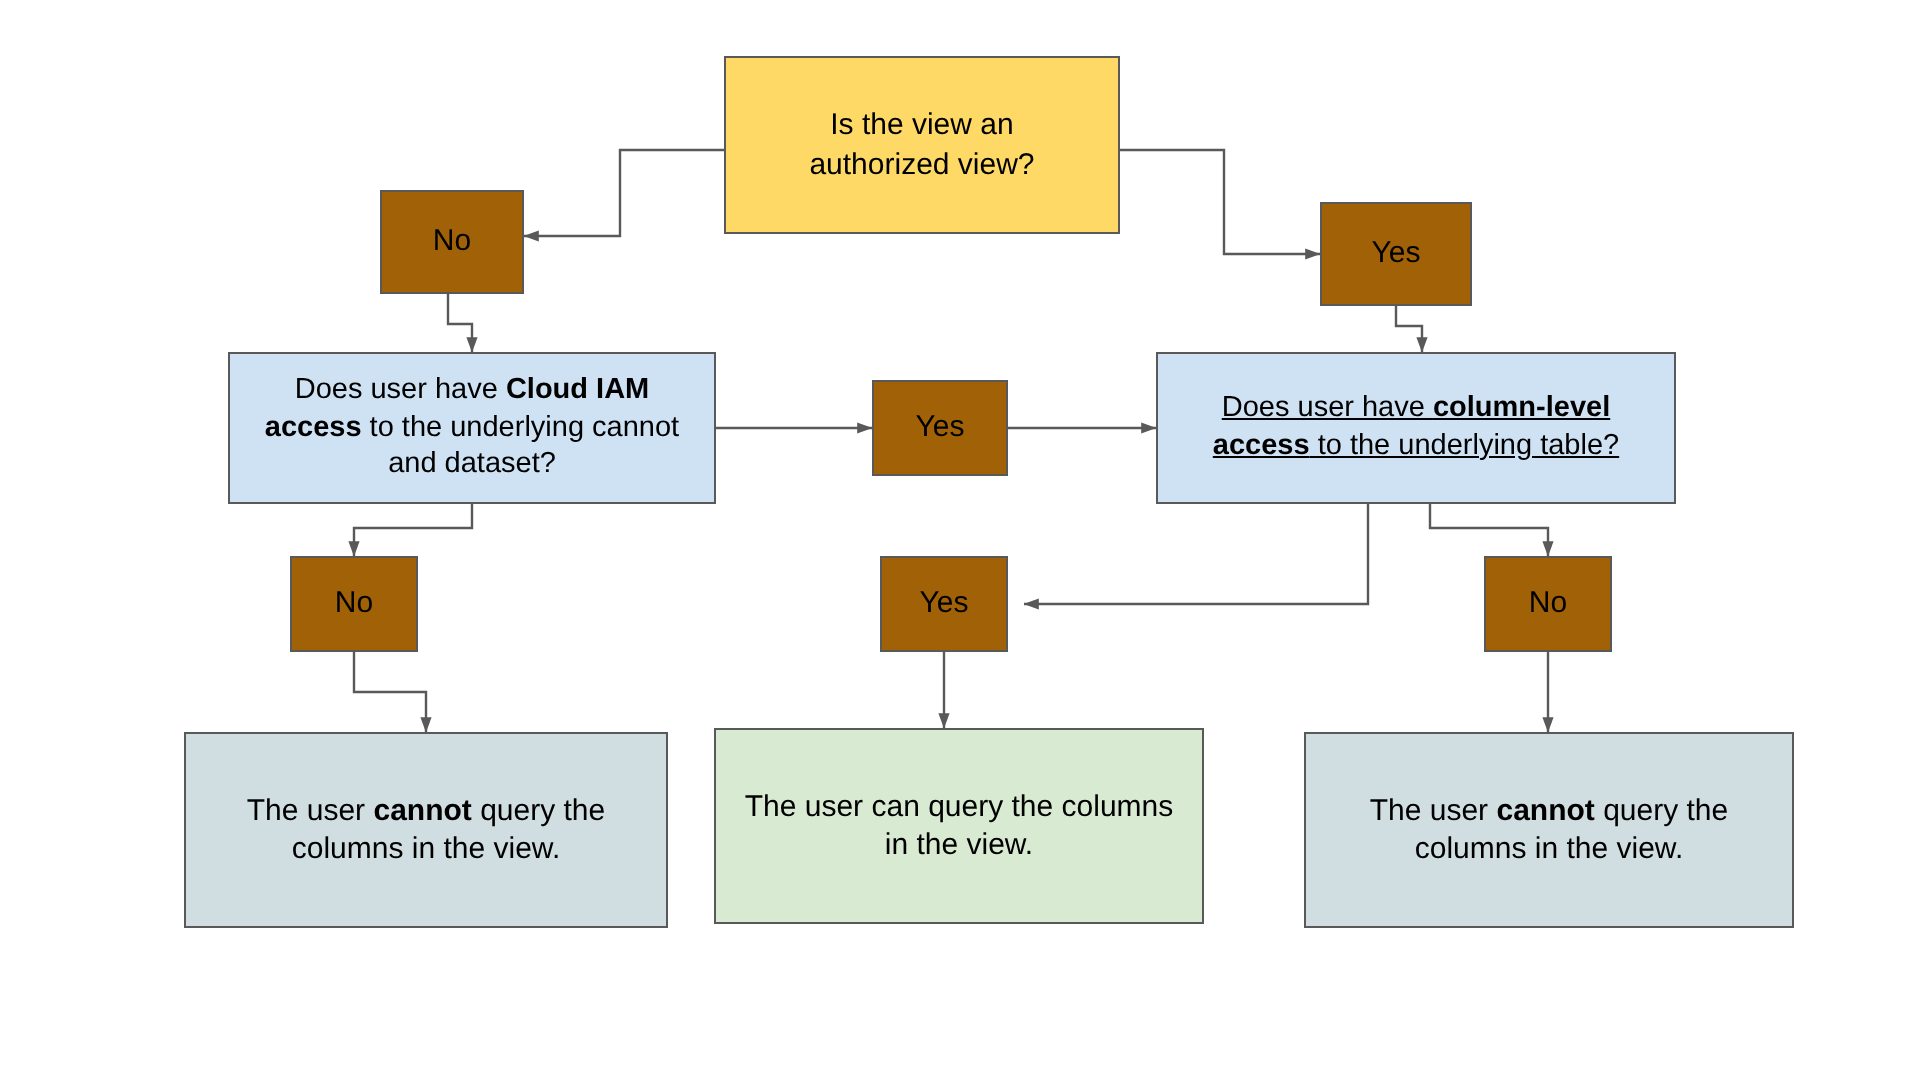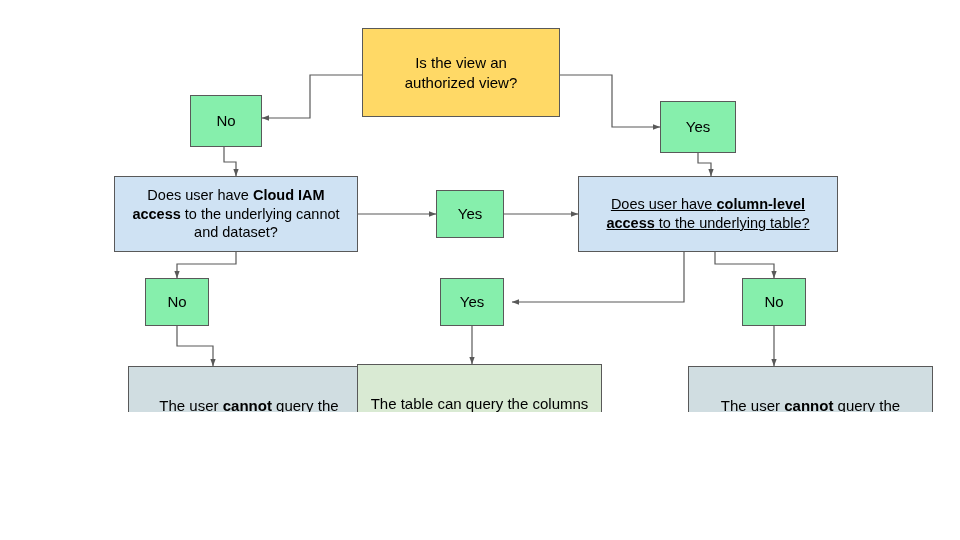--- a/index.html
+++ b/index.html
@@ -3,21 +3,21 @@
 <meta charset="utf-8">
 <style>
   html, body {
     margin: 0;
     padding: 0;
     background: #ffffff;
   }
   #canvas {
     position: relative;
     width: 960px;
-    height: 412px;
+    height: 540px;
     background: #ffffff;
     font-family: "Liberation Sans", sans-serif;
     overflow: hidden;
   }
   svg.wires {
     position: absolute;
     left: 0;
     top: 0;
     width: 960px;
     height: 540px;
@@ -34,23 +34,23 @@
     color: #000000;
     line-height: 1.30;
   }
   .node .txt {
     display: block;
     padding: 0 8px;
     white-space: pre-line;
   }
   .decision-yellow { background: #ffd966; }
   .decision-blue   { background: #cfe2f3; }
-  .outcome-gray    { background: #d0dde1; margin-left: 36px; }
+  .outcome-gray    { background: #d0dde1; }
   .outcome-green   { background: #d9ead3; }
-  .label-box       { background: #86efac; }
+  .label-box       { background: #a16207; }
 
   .fs-15 { font-size: 15px; }
   .fs-14 { font-size: 14.5px; }
   b { font-weight: bold; }
 </style>
 </head>
 <body>
 
 <div id="canvas">
 
@@ -123,20 +123,20 @@
 
   <div class="node label-box fs-15" style="left:742px; top:278px; width:64px; height:48px;">
     <span class="txt">No</span>
   </div>
 
   <div class="node outcome-gray fs-15" style="left:92px; top:366px; width:242px; height:98px;">
     <span class="txt"><span>The user </span><b>cannot</b><span> query the columns in the view.</span></span>
   </div>
 
   <div class="node outcome-green fs-15" style="left:357px; top:364px; width:245px; height:98px;">
-    <span class="txt">The table can query the columns in the view.</span>
+    <span class="txt">The user can query the columns in the view.</span>
   </div>
 
   <div class="node outcome-gray fs-15" style="left:652px; top:366px; width:245px; height:98px;">
     <span class="txt"><span>The user </span><b>cannot</b><span> query the columns in the view.</span></span>
   </div>
 
 </div>
 
 </body></html>

